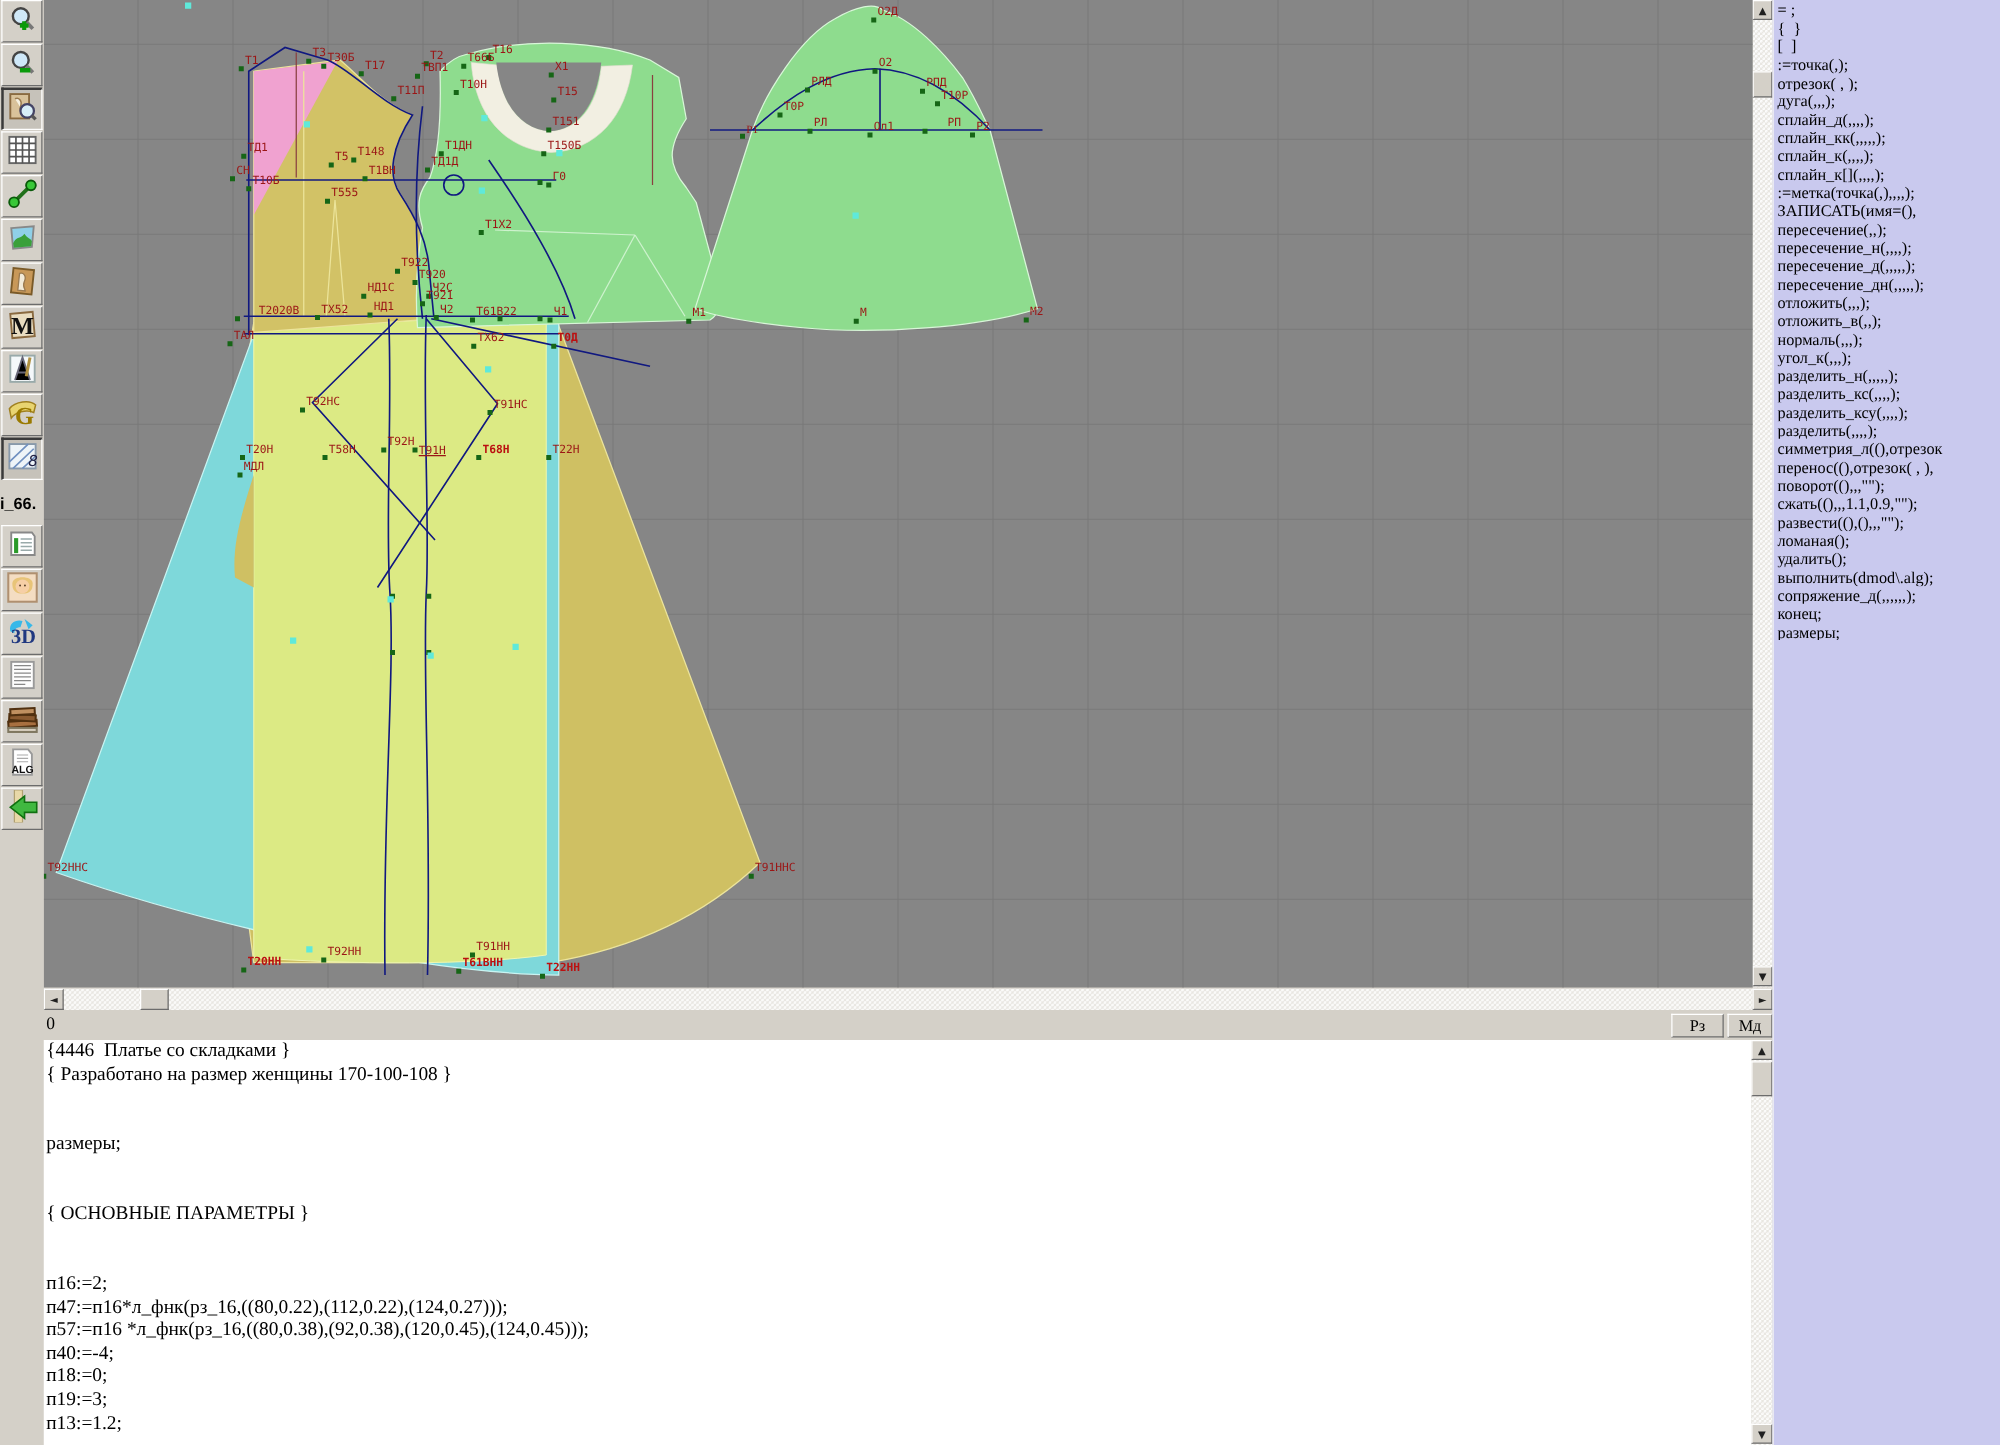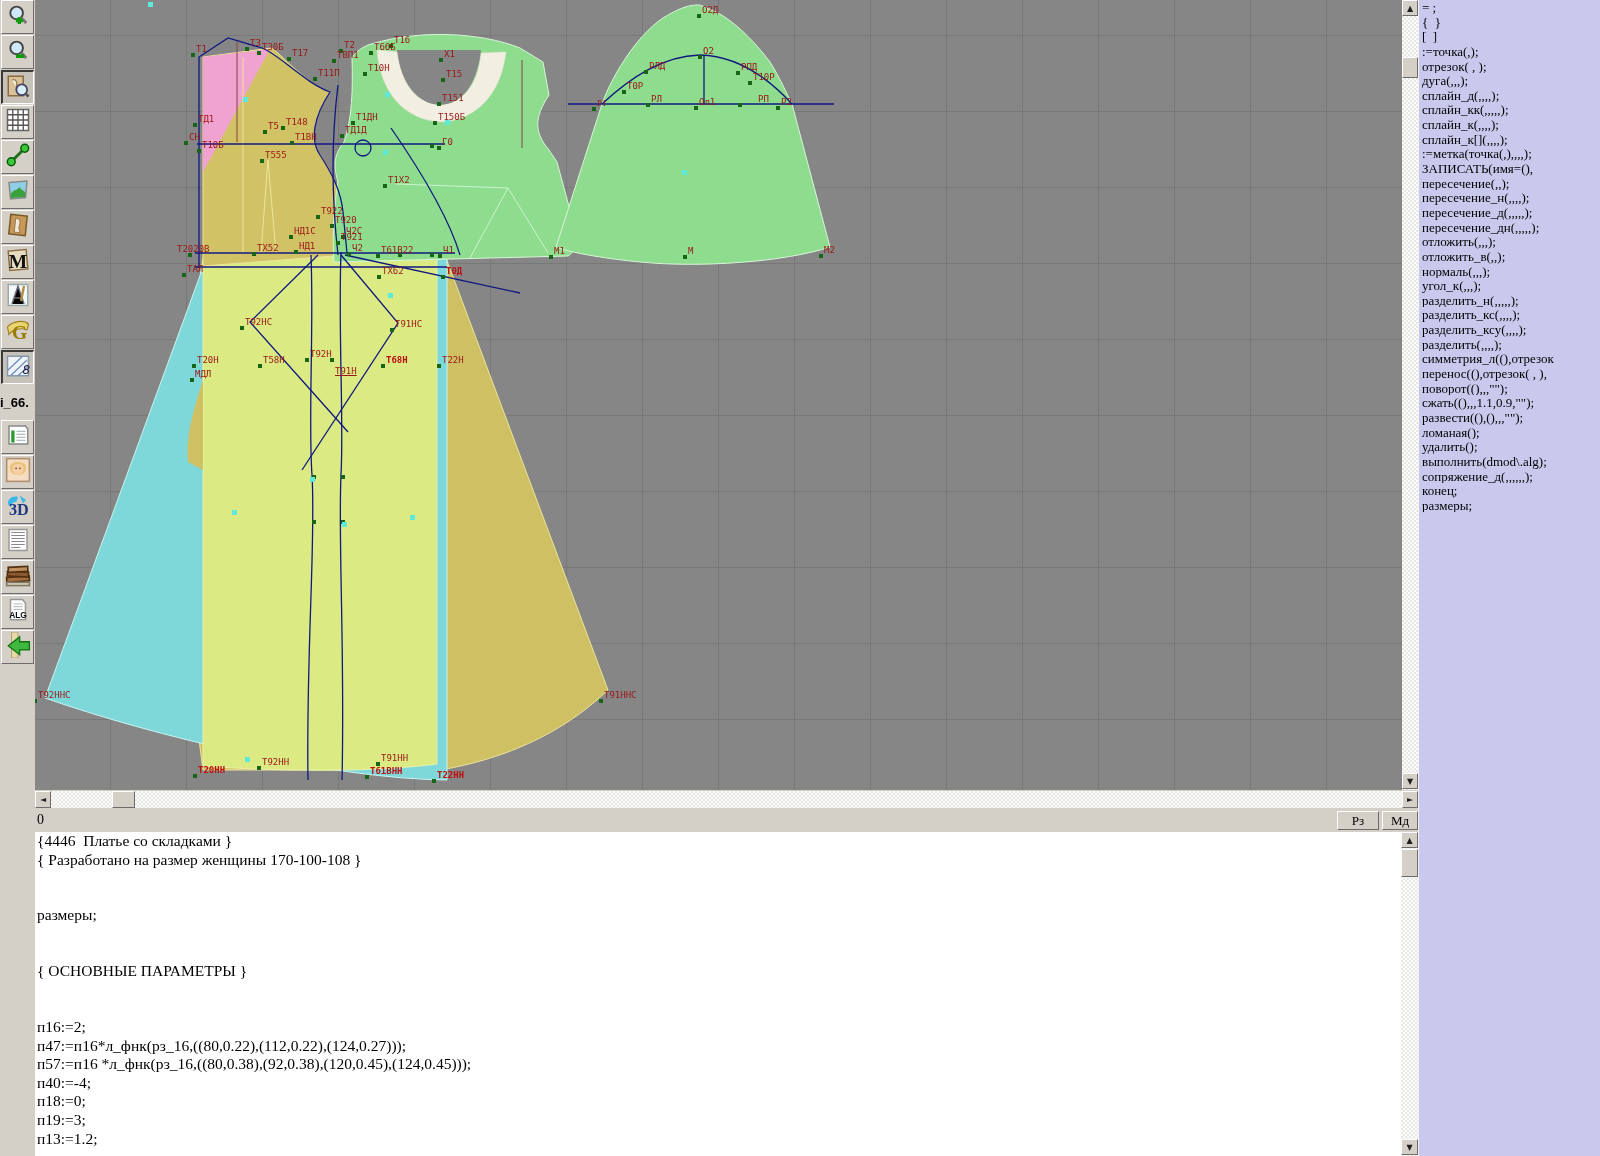--- a/index.html
+++ b/index.html
@@ -180,21 +180,21 @@
       <span class="plabel" style="left: 300px; top: 215px;">Т920</span>
       <i class="gmark" style="left: 295px; top: 224px;"></i>
       <span class="plabel" style="left: 311px; top: 226px;">Ч2С</span>
       <i class="gmark" style="left: 306px; top: 235px;"></i>
       <span class="plabel" style="left: 306px; top: 232px;">Т921</span>
       <i class="gmark" style="left: 301px; top: 241px;"></i>
       <span class="plabel" style="left: 259px; top: 226px;">НД1С</span>
       <i class="gmark" style="left: 254px; top: 235px;"></i>
       <span class="plabel" style="left: 264px; top: 241px;">НД1</span>
       <i class="gmark" style="left: 259px; top: 250px;"></i>
-      <span class="plabel" style="left: 142px; top: 244px;">Т2020В</span>
+      <span class="plabel" style="left: 172px; top: 244px;">Т2020В</span>
       <i class="gmark" style="left: 153px; top: 253px;"></i>
       <span class="plabel" style="left: 222px; top: 243px;">ТХ52</span>
       <i class="gmark" style="left: 217px; top: 252px;"></i>
       <span class="plabel" style="left: 317px; top: 243px;">Ч2</span>
       <i class="gmark" style="left: 312px; top: 252px;"></i>
       <span class="plabel" style="left: 346px; top: 245px;">Т61В22</span>
       <i class="gmark" style="left: 341px; top: 254px;"></i>
       <span class="plabel" style="left: 408px; top: 245px;">Ч1</span>
       <i class="gmark" style="left: 403px; top: 254px;"></i>
       <span class="plabel" style="left: 519px; top: 246px;">М1</span>
@@ -214,21 +214,21 @@
       <span class="plabel" style="left: 360px; top: 319px;">Т91НС</span>
       <i class="gmark" style="left: 355px; top: 328px;"></i>
       <span class="plabel" style="left: 162px; top: 355px;">Т20Н</span>
       <i class="gmark" style="left: 157px; top: 364px;"></i>
       <span class="plabel" style="left: 160px; top: 369px;">МДЛ</span>
       <i class="gmark" style="left: 155px; top: 378px;"></i>
       <span class="plabel" style="left: 228px; top: 355px;">Т58Н</span>
       <i class="gmark" style="left: 223px; top: 364px;"></i>
       <span class="plabel" style="left: 275px; top: 349px;">Т92Н</span>
       <i class="gmark" style="left: 270px; top: 358px;"></i>
-      <span class="plabel" style="left: 300px; top: 366px; text-decoration: underline;">Т91Н</span>
+      <span class="plabel" style="left: 300px; top: 356px; text-decoration: underline;">Т91Н</span>
       <i class="gmark" style="left: 295px; top: 358px;"></i>
       <span class="plabel b" style="left: 351px; top: 355px;">Т68Н</span>
       <i class="gmark" style="left: 346px; top: 364px;"></i>
       <span class="plabel" style="left: 407px; top: 355px;">Т22Н</span>
       <i class="gmark" style="left: 402px; top: 364px;"></i>
       <span class="plabel" style="left: 3px; top: 690px;">Т92ННС</span>
       <i class="gmark" style="left: -2px; top: 699px;"></i>
       <span class="plabel" style="left: 569px; top: 690px;">Т91ННС</span>
       <i class="gmark" style="left: 564px; top: 699px;"></i>
       <span class="plabel b" style="left: 163px; top: 765px;">Т20НН</span>

